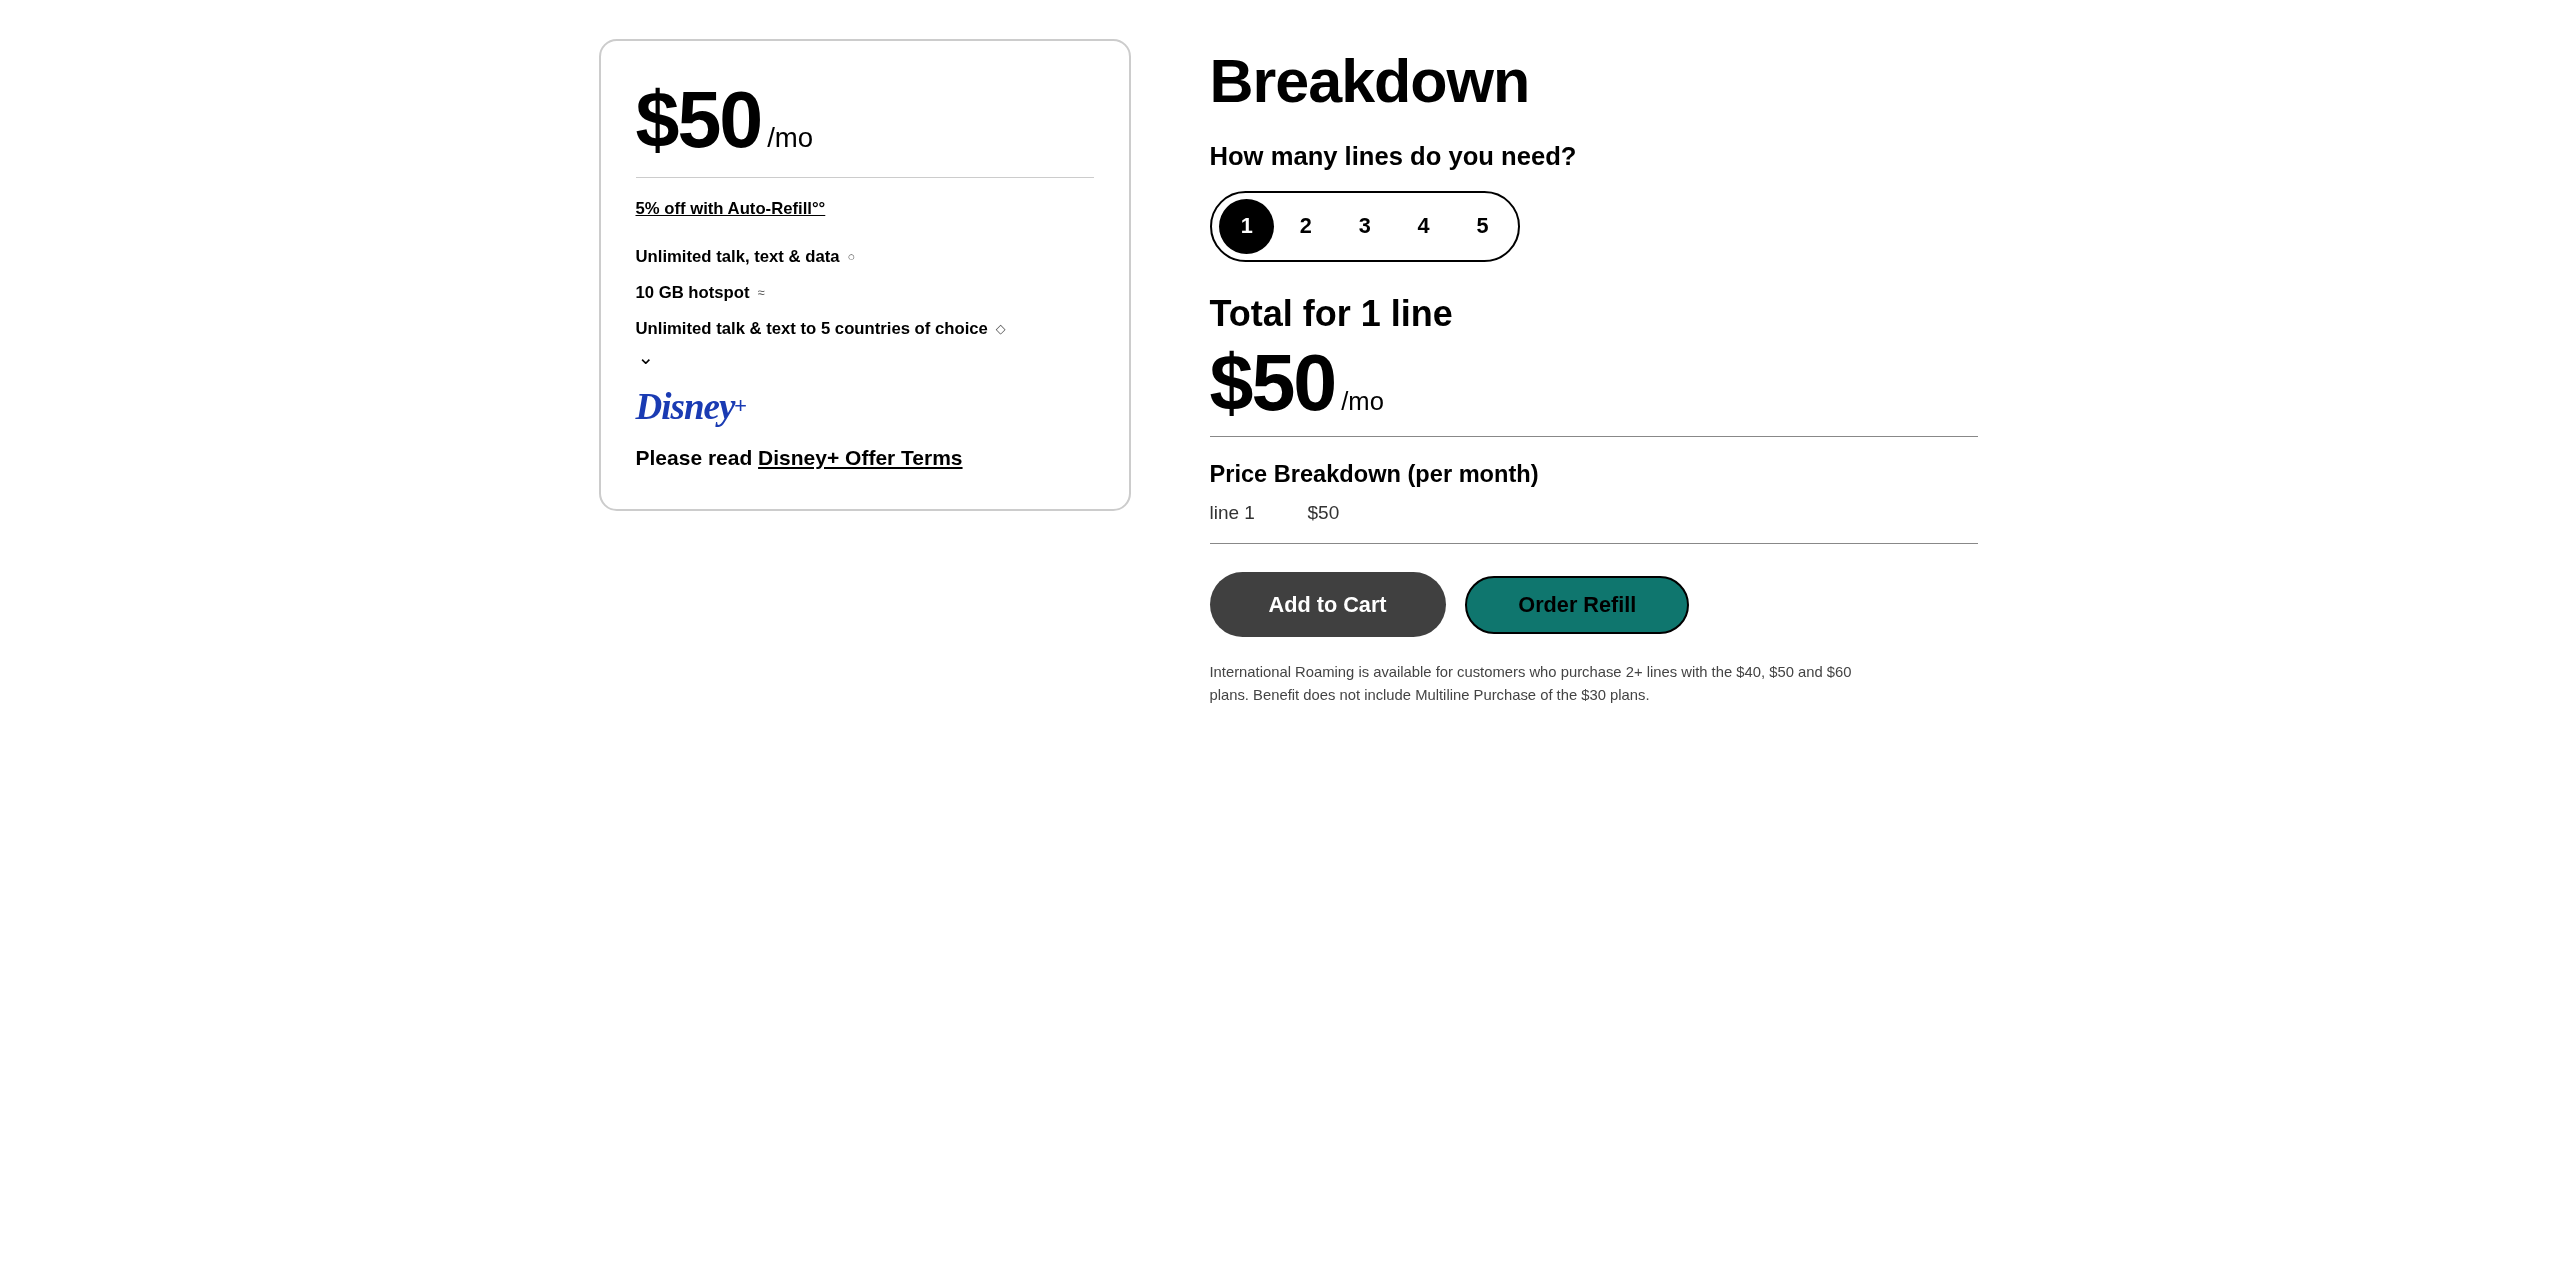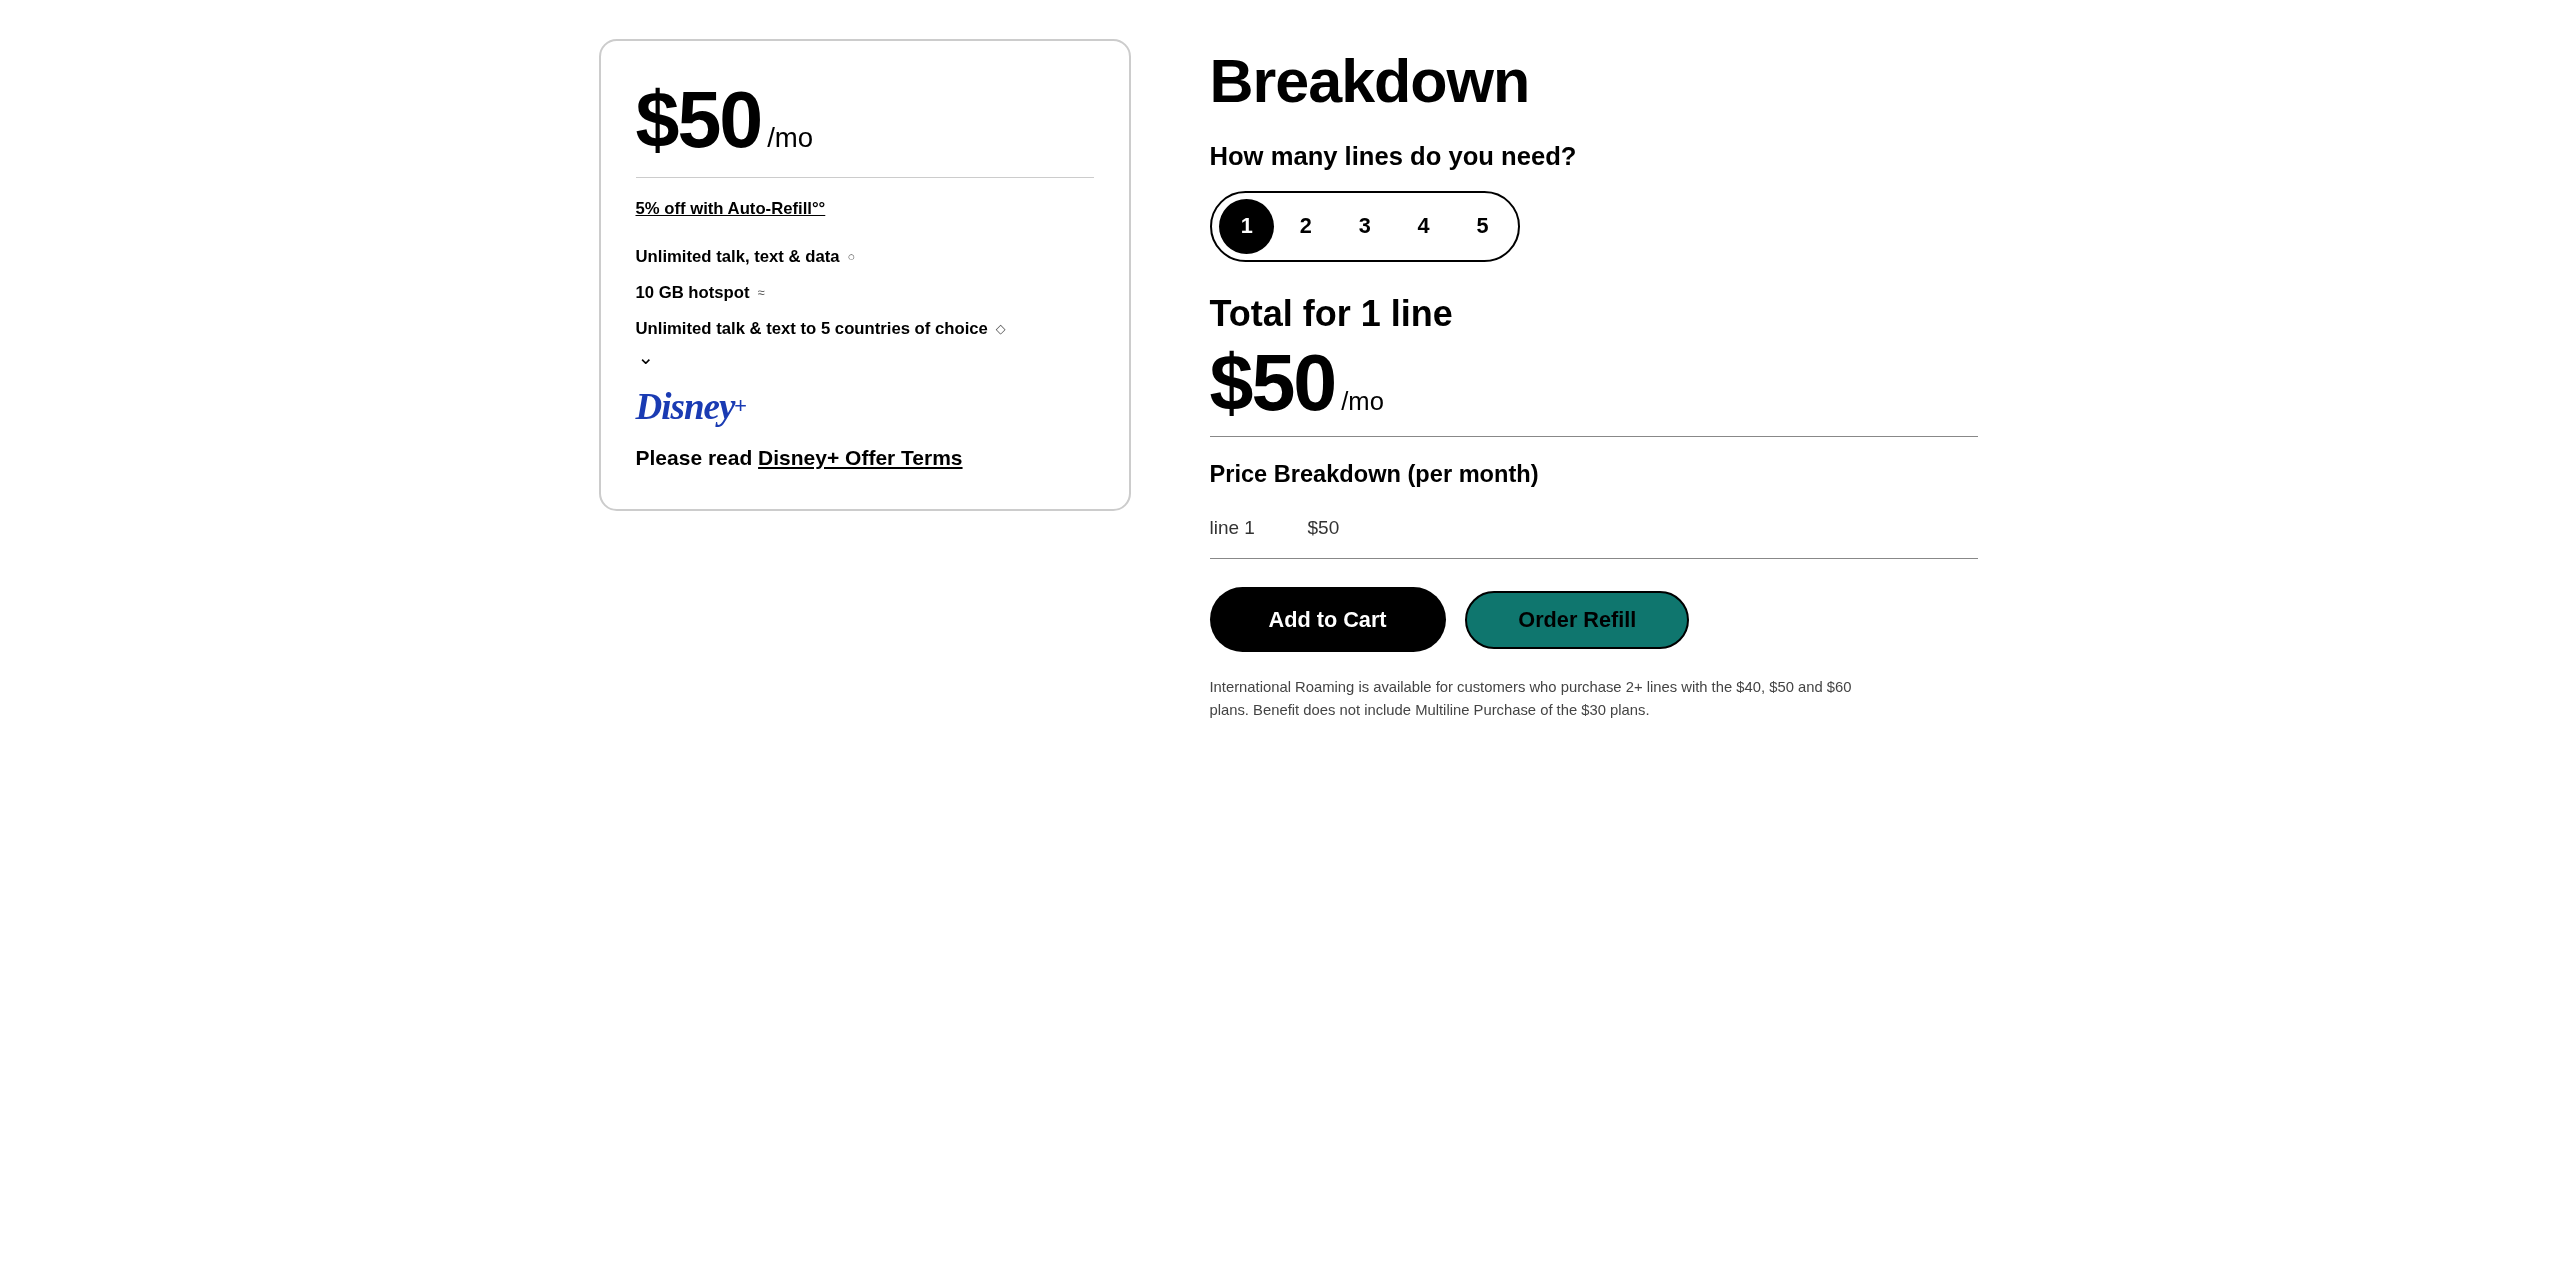--- a/index.html
+++ b/index.html
@@ -180,21 +180,21 @@
       font-weight: 500;
     }
     .detail-divider {
       border: none;
       border-top: 1.5px solid #888;
       margin: 5.9px 0 23.6px 0;
     }
     .breakdown-title {
       font-size: 23.6px;
       font-weight: 800;
-      margin-bottom: 29px;
+      margin-bottom: 14px;
     }
     .breakdown-row {
       display: flex;
       gap: 39px;
       align-items: center;
       font-size: 19px;
       margin-bottom: 19.7px;
     }
     .breakdown-line-label {
       font-weight: 400;
@@ -210,21 +210,21 @@
       border-top: 1.5px solid #888;
       margin: 7.9px 0 27.6px 0;
     }
     .action-buttons {
       display: flex;
       gap: 19.7px;
       margin-bottom: 23.6px;
       align-items: center;
     }
     .btn-add-to-cart {
-      background: #000000;
+      background: #404040;
       color: #fff;
       border: none;
       border-radius: 98px;
       padding: 19.7px 59px;
       font-size: 21.7px;
       font-weight: 800;
       cursor: pointer;
       white-space: nowrap;
     }
     .btn-order-refill {

